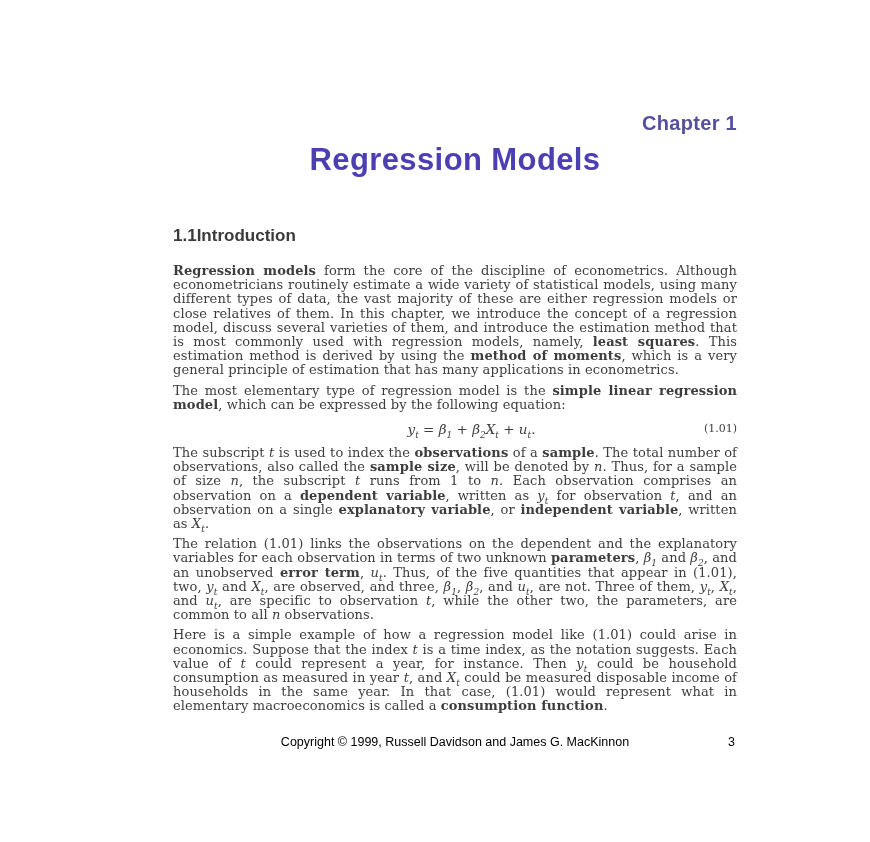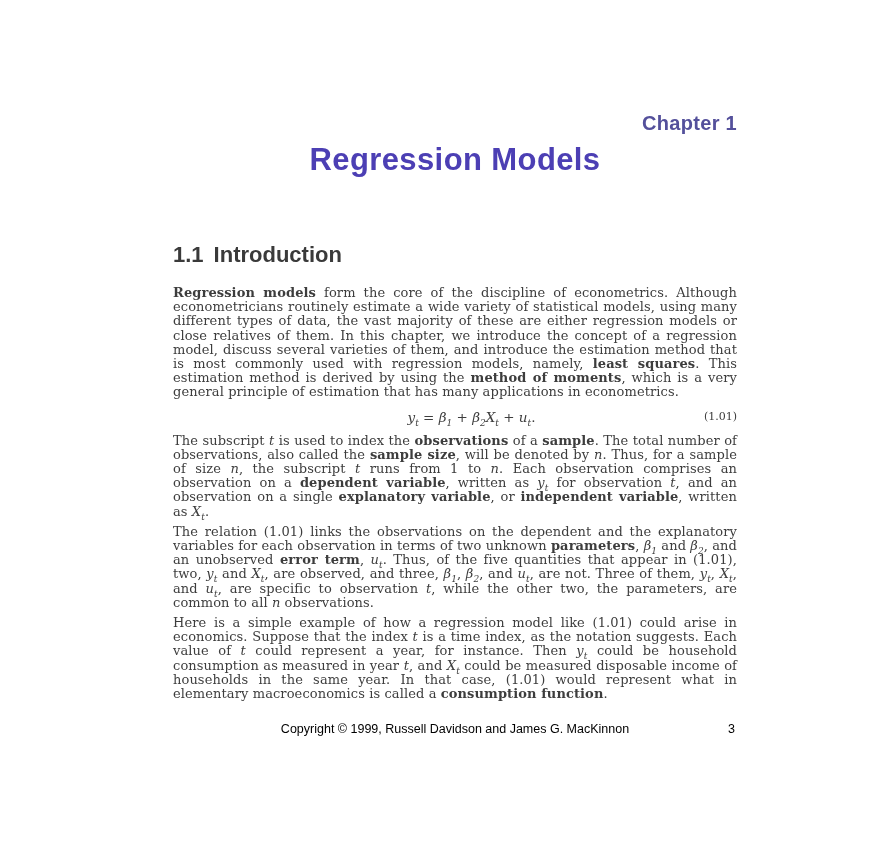--- a/index.html
+++ b/index.html
@@ -25,26 +25,25 @@
   }
   .chapter-title {
     margin-top: 7px;
     text-align: center;
     font-family: "Liberation Sans", sans-serif;
     font-size: 31px;
     font-weight: 600;
     letter-spacing: 0.4px;
   }
   .section-heading {
-    margin-top: 64px;
+    margin-top: 48px;
     font-family: "Liberation Sans", sans-serif;
-    font-size: 22px;
+    font-size: 17px;
     font-weight: 700;
     display: flex;
-    gap: 10px;
   }
   p.body-par {
     margin: 6px 0 0 0;
     font-size: 13px;
     line-height: 14.2px;
     text-align: justify;
     letter-spacing: 0.1px;
   }
   p.body-par.first { margin-top: 18px; }
   p.body-par b { font-weight: 700; }
@@ -87,20 +86,21 @@
 
   <div class="chapter-title" style="color: rgb(76, 63, 180);">Regression Models</div>
 
   <div class="section-heading" style="color: rgb(58, 58, 58);">
     <span>1.1</span>
     <span>Introduction</span>
   </div>
 
   <p class="body-par first" style="color: rgb(61, 61, 61);"><b>Regression models</b> form the core of the discipline of econometrics. Although econometricians routinely estimate a wide variety of statistical models, using many different types of data, the vast majority of these are either regression models or close relatives of them. In this chapter, we introduce the concept of a regression model, discuss several varieties of them, and introduce the estimation method that is most commonly used with regression models, namely, <b>least squares</b>. This estimation method is derived by using the <b>method of moments</b>, which is a very general principle of estimation that has many applications in econometrics.</p>
 
+  <p class="body-par" style="color: rgb(61, 61, 61);">The most elementary type of regression model is the <b>simple linear regression model</b>, which can be expressed by the following equation:</p>
 
   <div class="equation-row" style="color: rgb(61, 61, 61);">
     <span class="eq-body"><i class="math">y<sub>t</sub></i> = <i class="math">β<sub>1</sub></i> + <i class="math">β<sub>2</sub></i><i class="math">X<sub>t</sub></i> + <i class="math">u<sub>t</sub></i>.</span>
     <span class="eq-number">(1.01)</span>
   </div>
 
   <p class="body-par" style="color: rgb(61, 61, 61);">The subscript <i class="math">t</i> is used to index the <b>observations</b> of a <b>sample</b>. The total number of observations, also called the <b>sample size</b>, will be denoted by <i class="math">n</i>. Thus, for a sample of size <i class="math">n</i>, the subscript <i class="math">t</i> runs from 1 to <i class="math">n</i>. Each observation comprises an observation on a <b>dependent variable</b>, written as <i class="math">y<sub>t</sub></i> for observation <i class="math">t</i>, and an observation on a single <b>explanatory variable</b>, or <b>independent variable</b>, written as <i class="math">X<sub>t</sub></i>.</p>
 
   <p class="body-par" style="color: rgb(61, 61, 61);">The relation (1.01) links the observations on the dependent and the explanatory variables for each observation in terms of two unknown <b>parameters</b>, <i class="math">β<sub>1</sub></i> and <i class="math">β<sub>2</sub></i>, and an unobserved <b>error term</b>, <i class="math">u<sub>t</sub></i>. Thus, of the five quantities that appear in (1.01), two, <i class="math">y<sub>t</sub></i> and <i class="math">X<sub>t</sub></i>, are observed, and three, <i class="math">β<sub>1</sub></i>, <i class="math">β<sub>2</sub></i>, and <i class="math">u<sub>t</sub></i>, are not. Three of them, <i class="math">y<sub>t</sub></i>, <i class="math">X<sub>t</sub></i>, and <i class="math">u<sub>t</sub></i>, are specific to observation <i class="math">t</i>, while the other two, the parameters, are common to all <i class="math">n</i> observations.</p>
 

